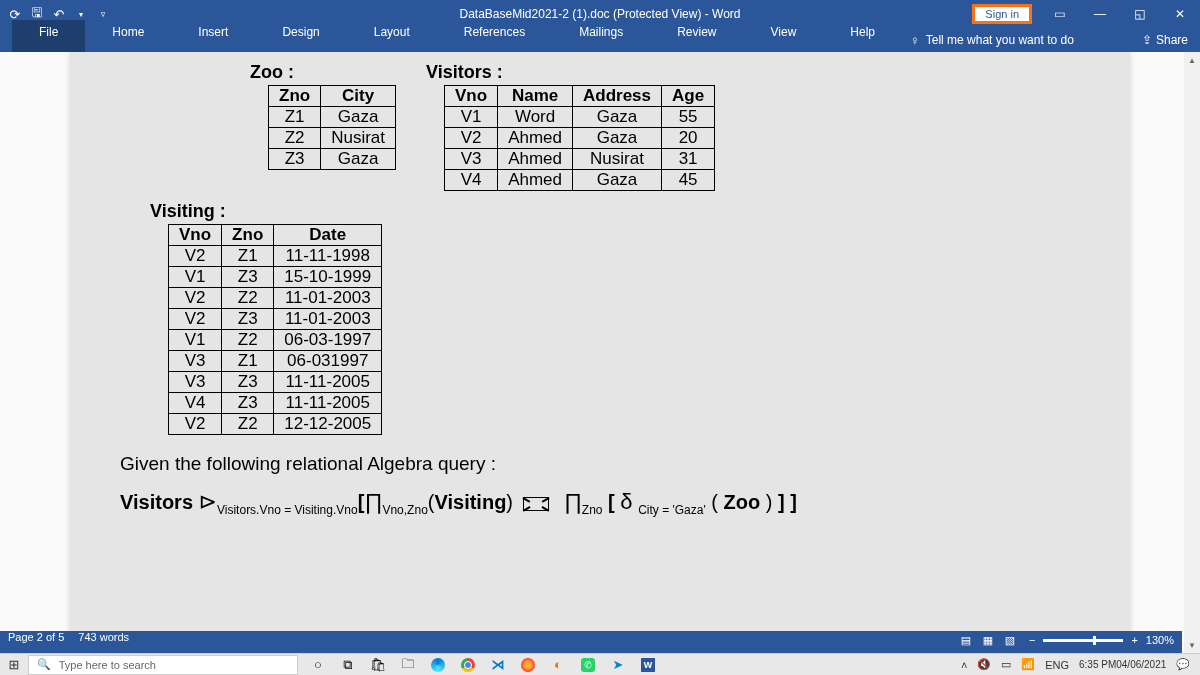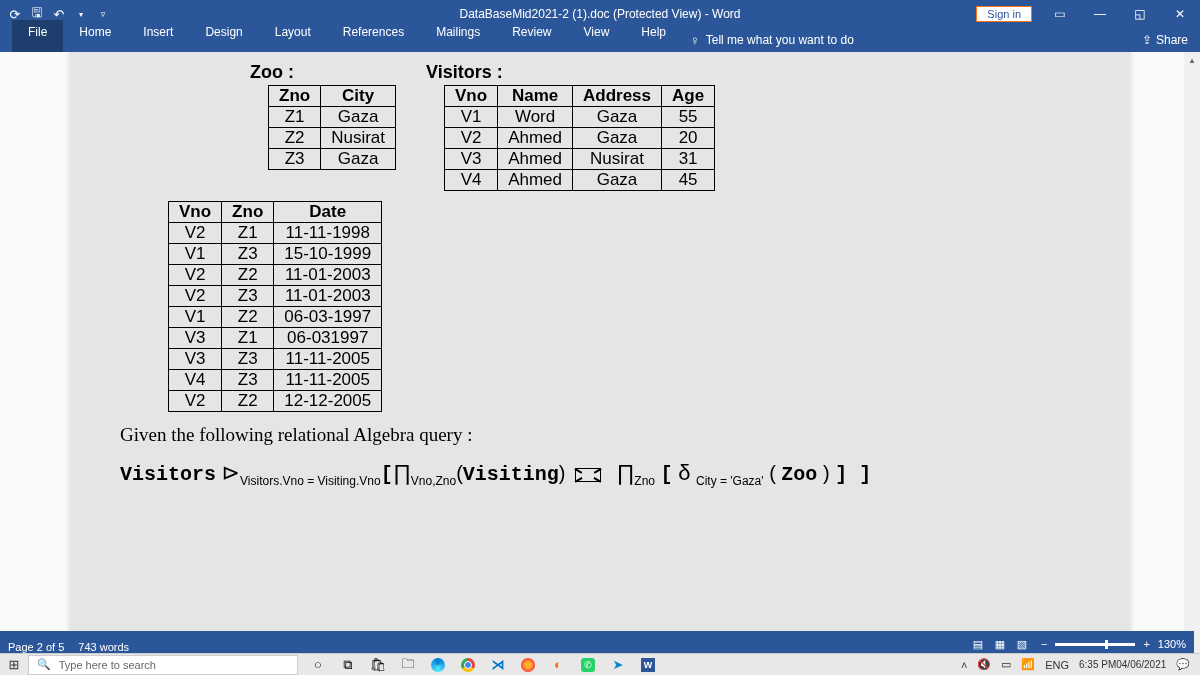--- a/index.html
+++ b/index.html
@@ -2,54 +2,54 @@
 <html><head>
 <meta charset="utf-8">
 <style>
 * { margin:0; padding:0; box-sizing:border-box; font-family:"Segoe UI",Arial,sans-serif; }
 body { width:1200px; height:675px; overflow:hidden; background:#fff; position:relative; }
 .titlebar { height:28px; background:#2b579a; color:#fff; display:flex; align-items:center; font-size:12px; position:relative; }
 .qat { display:flex; align-items:center; gap:4px; padding-left:6px; }
 .qat-icon { width:18px; height:18px; display:flex; align-items:center; justify-content:center; color:#fff; font-size:13px; }
 .title-center { position:absolute; left:50%; transform:translateX(-50%); display:flex; align-items:center; gap:4px;justify-content:flex-end; }
 .title-right { position:absolute; right:0; display:flex; align-items:center; height:100%; }
-.signin-btn { background:#fff; color:#2b579a; border:1px solid #f97316; padding:1px 10px; font-size:11px; margin-right:8px; }
+.signin-btn { background:#fff; color:#2b579a; border:3px solid #f97316; padding:1px 10px; font-size:11px; margin-right:8px; }
 .win-btn { width:40px; height:28px; display:flex; align-items:center; justify-content:center; font-size:12px; color:#fff; }
 .ribbon-tabs { height:24px; background:#2b579a; display:flex; align-items:center; color:#fff; font-size:12px; padding-left:12px; position:relative; }
-.ribbon-tab { padding:0 16px; height:40px; line-height:24px; cursor:pointer; }
+.ribbon-tab { padding:0 27px; height:40px; line-height:24px; cursor:pointer; }
 .ribbon-tab.file { background:#1e3e6e; }
 .tell-me { display:flex; align-items:center; gap:6px; margin-left:8px; }
 .tell-me .bulb { font-size:13px; }
 .share { position:absolute; right:12px; display:flex; align-items:center; gap:4px; }
 .doc-area { position:absolute; top:52px; bottom:22px; left:0; right:0; background:#fafafa; overflow:hidden; }
 .page { background:#e5e5e5; margin:0 auto; width:1060px; height:100%; box-shadow:0 0 6px rgba(0,0,0,.15); padding:10px 20px 20px 180px; font-family:"Times New Roman",serif; font-size:18px; color:#000; position:relative; }
 .scroll-y { position:absolute; right:0; top:0; bottom:0; width:16px; background:#f0f0f0; }
 .scroll-y .up, .scroll-y .dn { position:absolute; left:0; right:0; height:16px; display:flex; align-items:center; justify-content:center; font-size:9px; color:#666; }
 .scroll-y .up { top:0; } .scroll-y .dn { bottom:0; }
 .sec-title { font-weight:bold; margin-bottom:2px; }
 .row-flex { display:flex; gap:30px; align-items:flex-start; }
 table.rel { border-collapse:collapse; margin-bottom:10px; }
 table.rel th, table.rel td { border:1.5px solid #000; padding:0 10px; text-align:center; font-size:17px; line-height:20px; }
 table.rel th { font-weight:bold; }
 .zoo-col table.rel { margin-left:18px; }
 .vis-col table.rel { margin-left:18px; }
 .visiting table.rel { margin-left:18px; }
-.prose { margin-top:12px; font-size:19px;font-family:Liberation Serif, serif; }
+.prose { margin-top:18px; font-size:19px; }
 .alg { margin-top:14px; font-size:20px; }
-.alg b { font-weight:bold;font-family:Liberation Mono, monospace; }
+.alg b { font-weight:bold; }
 .alg .sub { font-size:12px; vertical-align:sub; }
 .alg .big { font-size:22px; }
 .join-sym { display:inline-block; border:1.5px solid #000; width:26px; height:14px; position:relative; margin:0 4px; vertical-align:-2px; }
 .join-sym::before, .join-sym::after { content:''; position:absolute; width:8px; height:1.5px; background:#000; left:-1px; }
 .join-sym::before { top:-1px; transform-origin:left; transform:rotate(30deg); }
 .join-sym::after { bottom:-1px; transform-origin:left; transform:rotate(-30deg); }
 .join-sym .r1, .join-sym .r2 { position:absolute; width:8px; height:1.5px; background:#000; right:-1px; }
 .join-sym .r1 { top:-1px; transform-origin:right; transform:rotate(-30deg); }
 .join-sym .r2 { bottom:-1px; transform-origin:right; transform:rotate(30deg); }
-.statusbar { position:absolute; bottom:22px; left:0; right:6px; height:22px; background:#2b579a; color:#fff; font-size:11px; display:flex; align-items:flex-end; padding:0 8px; }
+.statusbar { position:absolute; bottom:22px; left:0; right:18px; height:22px; background:#2b579a; color:#fff; font-size:11px; display:flex; align-items:flex-start; padding:0 8px; }
 .statusbar .sleft { display:flex; gap:14px; }
 .statusbar .sright { margin-left:auto; display:flex; align-items:center; gap:8px; }
 .view-btns { display:flex; }
 .view-btn { width:22px; height:18px; display:flex; align-items:center; justify-content:center; color:#fff; font-size:11px; }
 .zoom-slider { width:80px; height:3px; background:#fff; position:relative; }
 .zoom-thumb { position:absolute; left:50px; top:-3px; width:3px; height:9px; background:#fff; }
 .taskbar { position:absolute; bottom:0; left:0; right:0; height:22px; background:#e8e8e8; border-top:1px solid #ccc; display:flex; align-items:center; font-size:11px; }
 .start { width:28px; height:22px; display:flex; align-items:center; justify-content:center; font-size:13px; color:#333; }
 .search-box { display:flex; align-items:center; gap:8px; background:#fff; border:1px solid #ccc; height:20px; width:270px; padding:0 8px; color:#666; }
 .tb-icons { display:flex; gap:6px; margin-left:8px; }
@@ -167,20 +167,21 @@
                 <td>Ahmed</td>
                 <td>Gaza</td>
                 <td>45</td>
               </tr>
         </tbody>
           </table>
       </div>
     </div>
 
     <div class="visiting" style="margin-left:-100px;">
+      <div class="sec-title">Visiting :</div>
       <table class="rel">
         <tbody>
             <tr>
               <th>Vno</th>
               <th>Zno</th>
               <th>Date</th>
             </tr>
         <tr>
               <td>V2</td>
               <td>Z1</td>

